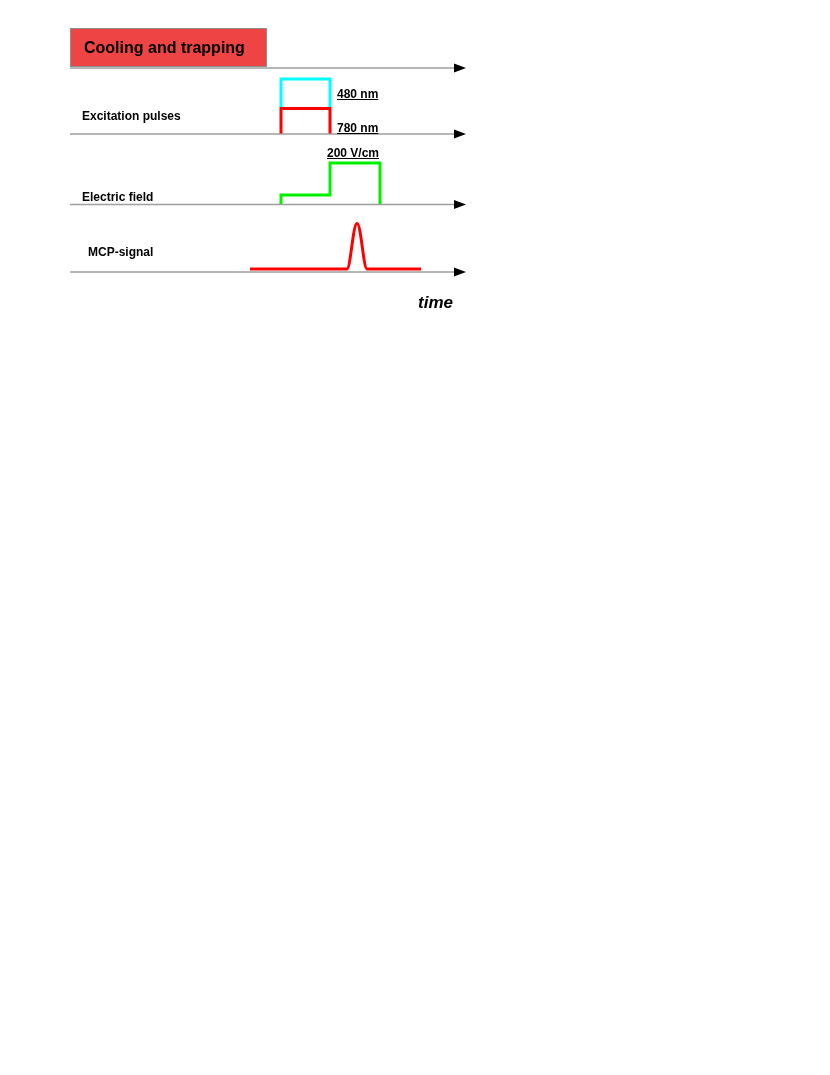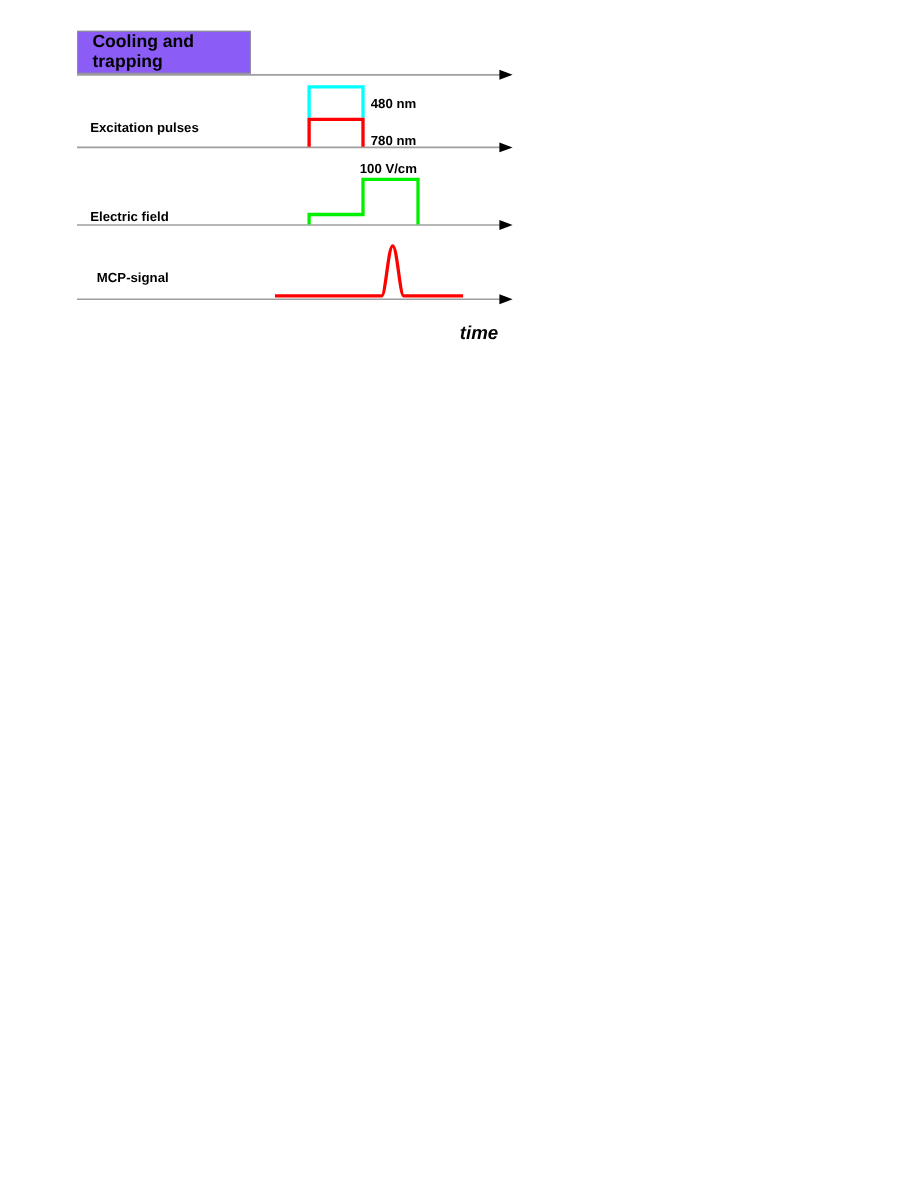--- a/index.html
+++ b/index.html
@@ -22,23 +22,23 @@
   }
   .svg-layer {
     position: absolute;
     left: 0; top: 0;
     width: 830px; height: 1075px;
   }
   .phase-box {
     position: absolute;
     left: 70px;
     top: 28px;
-    width: 158px;
+    width: 197px;
     height: 39px;
-    background: #8b5cf6;
+    background: #ef4444;
     border: 1.5px solid #8f8f8f;
     box-sizing: border-box;
     display: flex;
     align-items: center;
     padding-left: 13px;
   }
   .row-label {
     position: absolute;
     color: #000000;
     font-size: 12px;
@@ -47,20 +47,21 @@
     white-space: nowrap;
   }
   .big-label { font-size: 16px; font-weight: bold; color: #000; }
   .small-label {
     position: absolute;
     color: #000000;
     font-size: 12px;
     font-weight: bold;
     line-height: 12px;
     white-space: nowrap;
+    text-decoration: underline;
   }
   .time-label {
     position: absolute;
     left: 418px;
     top: 293px;
     color: #000000;
     font-size: 17px;
     font-weight: bold;
     line-height: 19px;
     white-space: nowrap;
@@ -105,18 +106,18 @@
     <div class="phase-box">
       <span class="big-label">Cooling and trapping</span>
     </div>
 
     <div class="row-label lbl-excitation">Excitation pulses</div>
     <div class="row-label lbl-electric">Electric field</div>
     <div class="row-label lbl-mcp">MCP-signal</div>
 
     <div class="small-label lbl-480">480 nm</div>
     <div class="small-label lbl-780">780 nm</div>
-    <div class="small-label lbl-200v">100 V/cm</div>
+    <div class="small-label lbl-200v">200 V/cm</div>
 
     <div class="time-label">time</div>
 
   </div>
 </div>
 
 </body></html>

